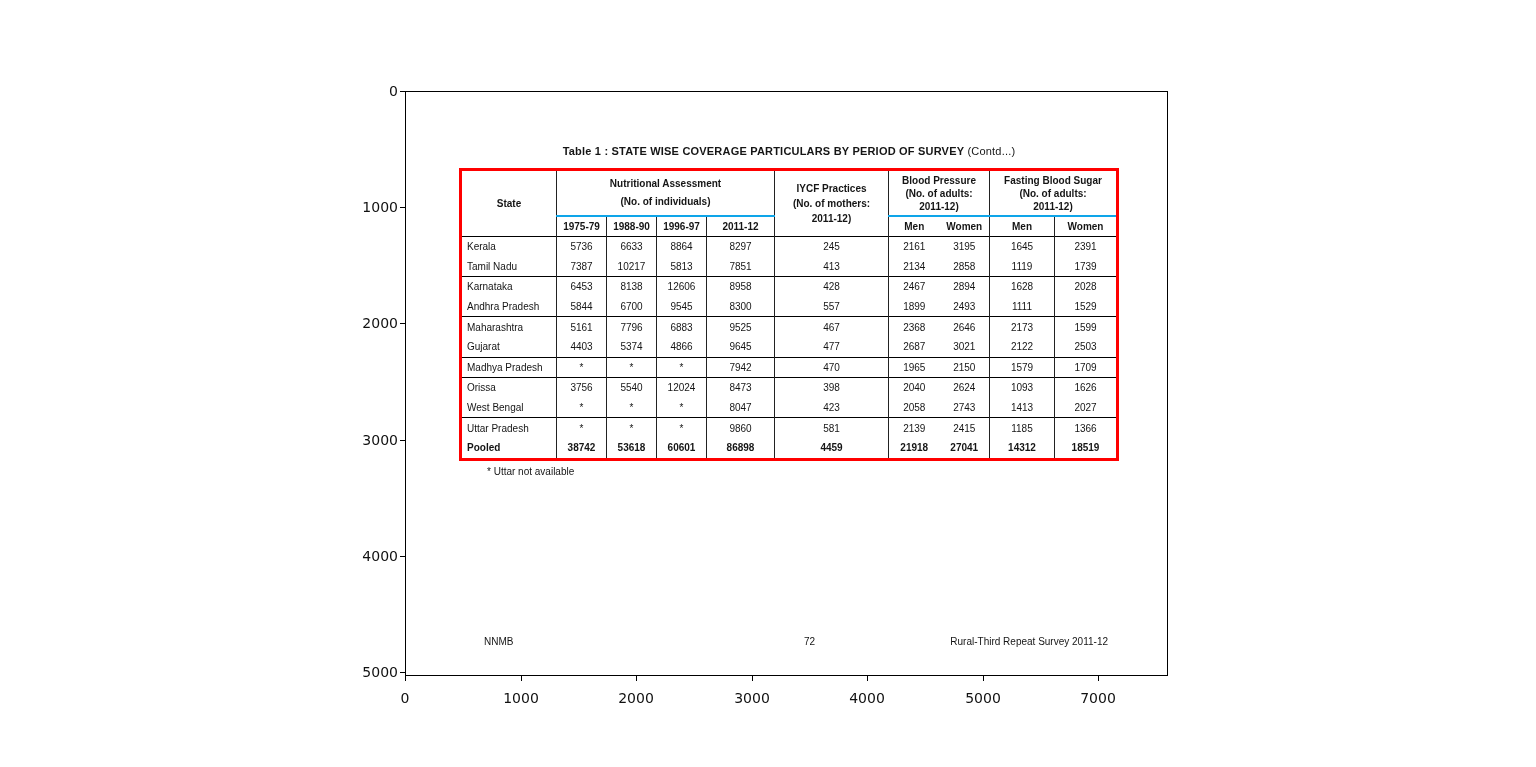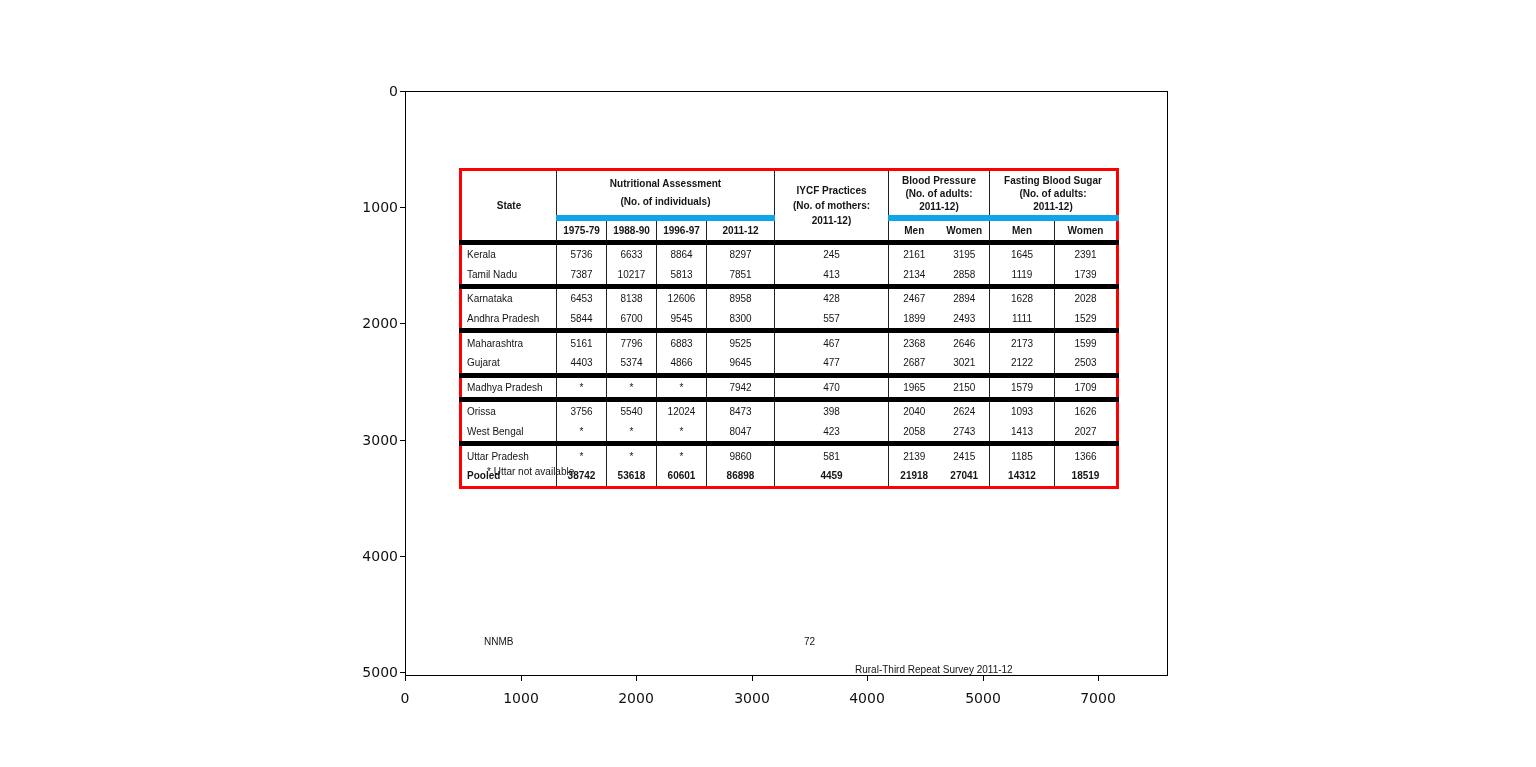--- a/index.html
+++ b/index.html
@@ -23,30 +23,30 @@
   #covtable th,#covtable td{border:none;border-left:1px solid #222;padding:0 2px;
             font-size:10px;color:#151515;text-align:center;overflow:hidden;}
   #covtable .first-col{border-left:none;}
   #covtable .no-left{border-left:none;}
   #covtable thead th{font-weight:bold;white-space:pre-line;vertical-align:middle;}
   #covtable tr.hrow1 th{height:44px;}
   #covtable tr.hrow2 th{height:19px;}
   #covtable .th-2line{line-height:18px;}
   #covtable .th-3line{line-height:13px;}
   #covtable .th-iycf{line-height:15px;}
-  #covtable .grp-bottom{border-bottom:6px solid #0ea5e9;}
+  #covtable .grp-bottom{border-bottom:2px solid #0ea5e9;}
   #covtable tbody td{height:19.6px;}
-  #covtable tbody tr.group-start td{border-top:5px solid #000000;}
+  #covtable tbody tr.group-start td{border-top:1px solid #000000;}
   #covtable tbody td.state-cell{text-align:left;padding-left:5px;}
   #covtable tbody tr.bold-row td{font-weight:bold;}
   #footnote{position:absolute;left:487px;top:466px;font-size:10px;}
   .footer-text{position:absolute;top:636px;font-size:10px;padding-left:6px;}
   #footer-left{left:478px;}
   #footer-center{left:745px;width:64px;text-align:right;}
-  #footer-right{left:849px;width:202px;text-align:left;margin-top:28px;}
+  #footer-right{left:900px;width:202px;text-align:right;}
 </style>
 </head>
 <body>
 
 <div id="canvas">
 
   <div id="axes"></div>
   <div id="ticks">
       <div class="y-tick-mark" style="top: 91px;"></div>
       <div class="y-tick-label tickfont" style="top: 83px;">0</div>
@@ -69,20 +69,23 @@
       <div class="x-tick-mark" style="left: 752px;"></div>
       <div class="x-tick-label tickfont" style="left: 717px;">3000</div>
       <div class="x-tick-mark" style="left: 867px;"></div>
       <div class="x-tick-label tickfont" style="left: 832px;">4000</div>
       <div class="x-tick-mark" style="left: 983px;"></div>
       <div class="x-tick-label tickfont" style="left: 948px;">5000</div>
       <div class="x-tick-mark" style="left: 1098px;"></div>
       <div class="x-tick-label tickfont" style="left: 1063px;">7000</div>
     </div>
 
+  <div id="page-title">
+    <span class="t-main">Table 1 : STATE WISE COVERAGE PARTICULARS BY PERIOD OF SURVEY</span><span class="t-suffix"> (Contd...)</span>
+  </div>
 
   <table id="covtable">
     <colgroup>
       <col style="width:96px">
         <col style="width:50px">
         <col style="width:50px">
         <col style="width:50px">
       <col style="width:68px">
         <col style="width:114px">
         <col style="width:51px">

